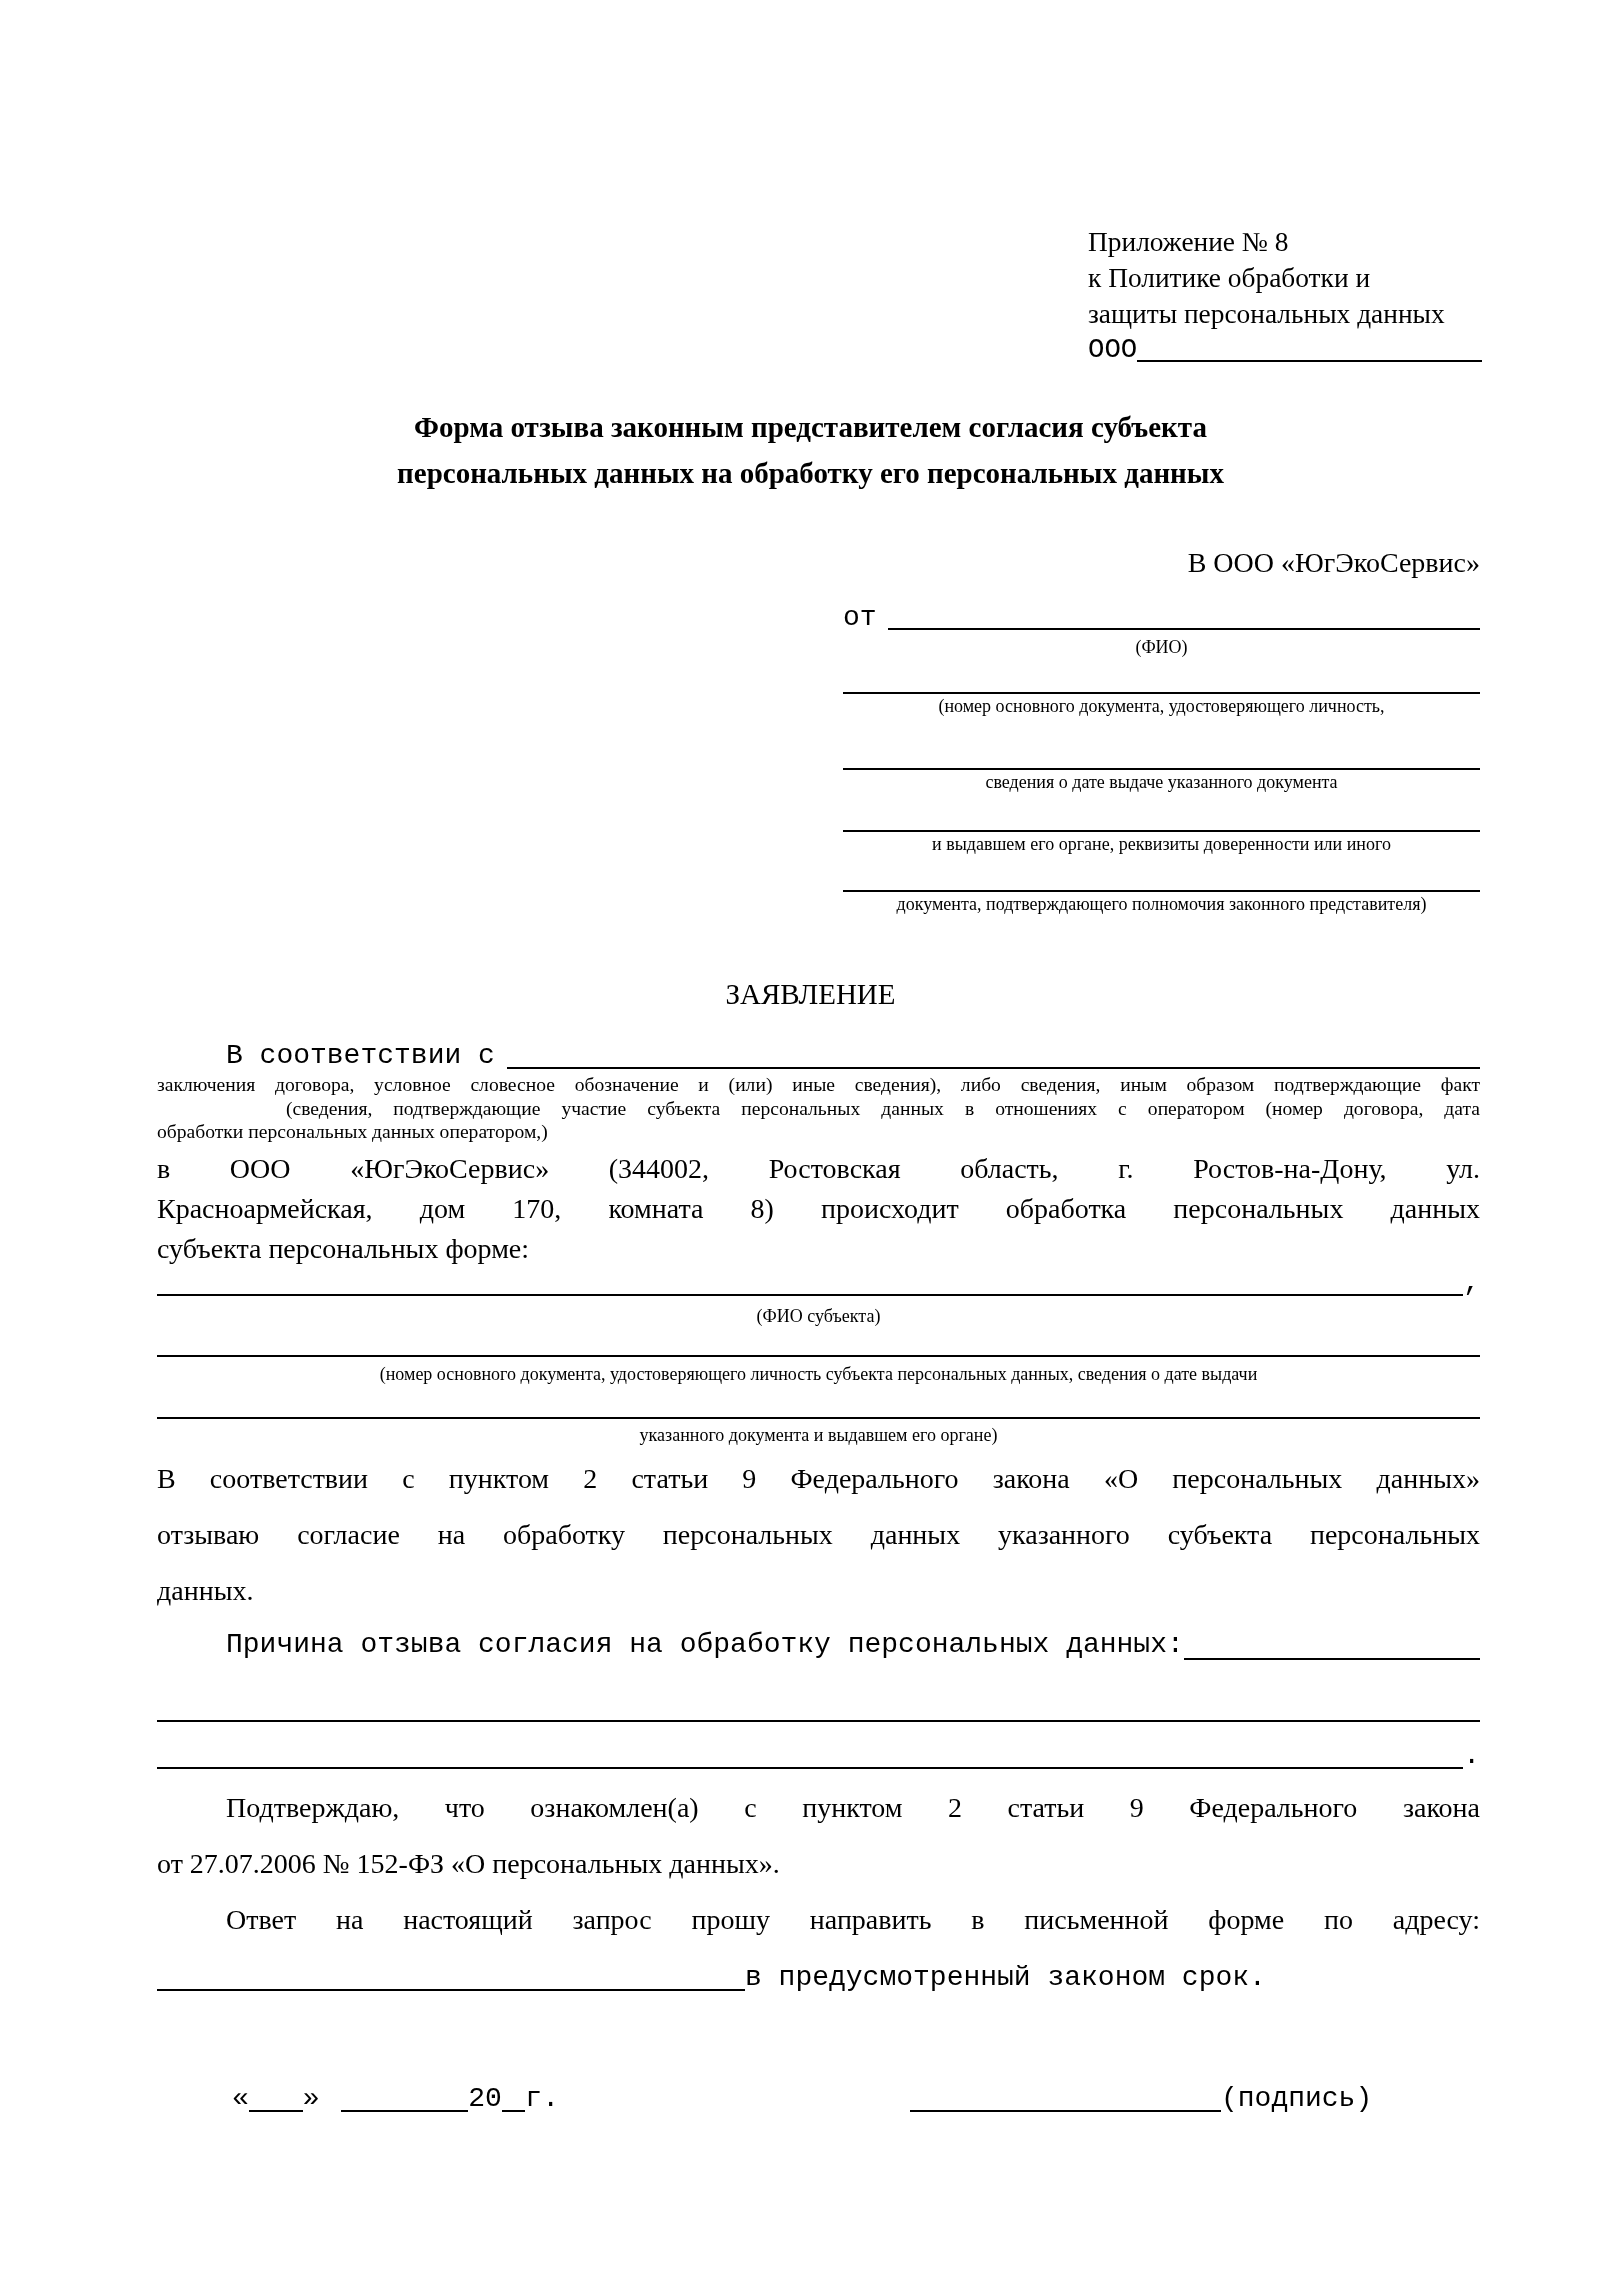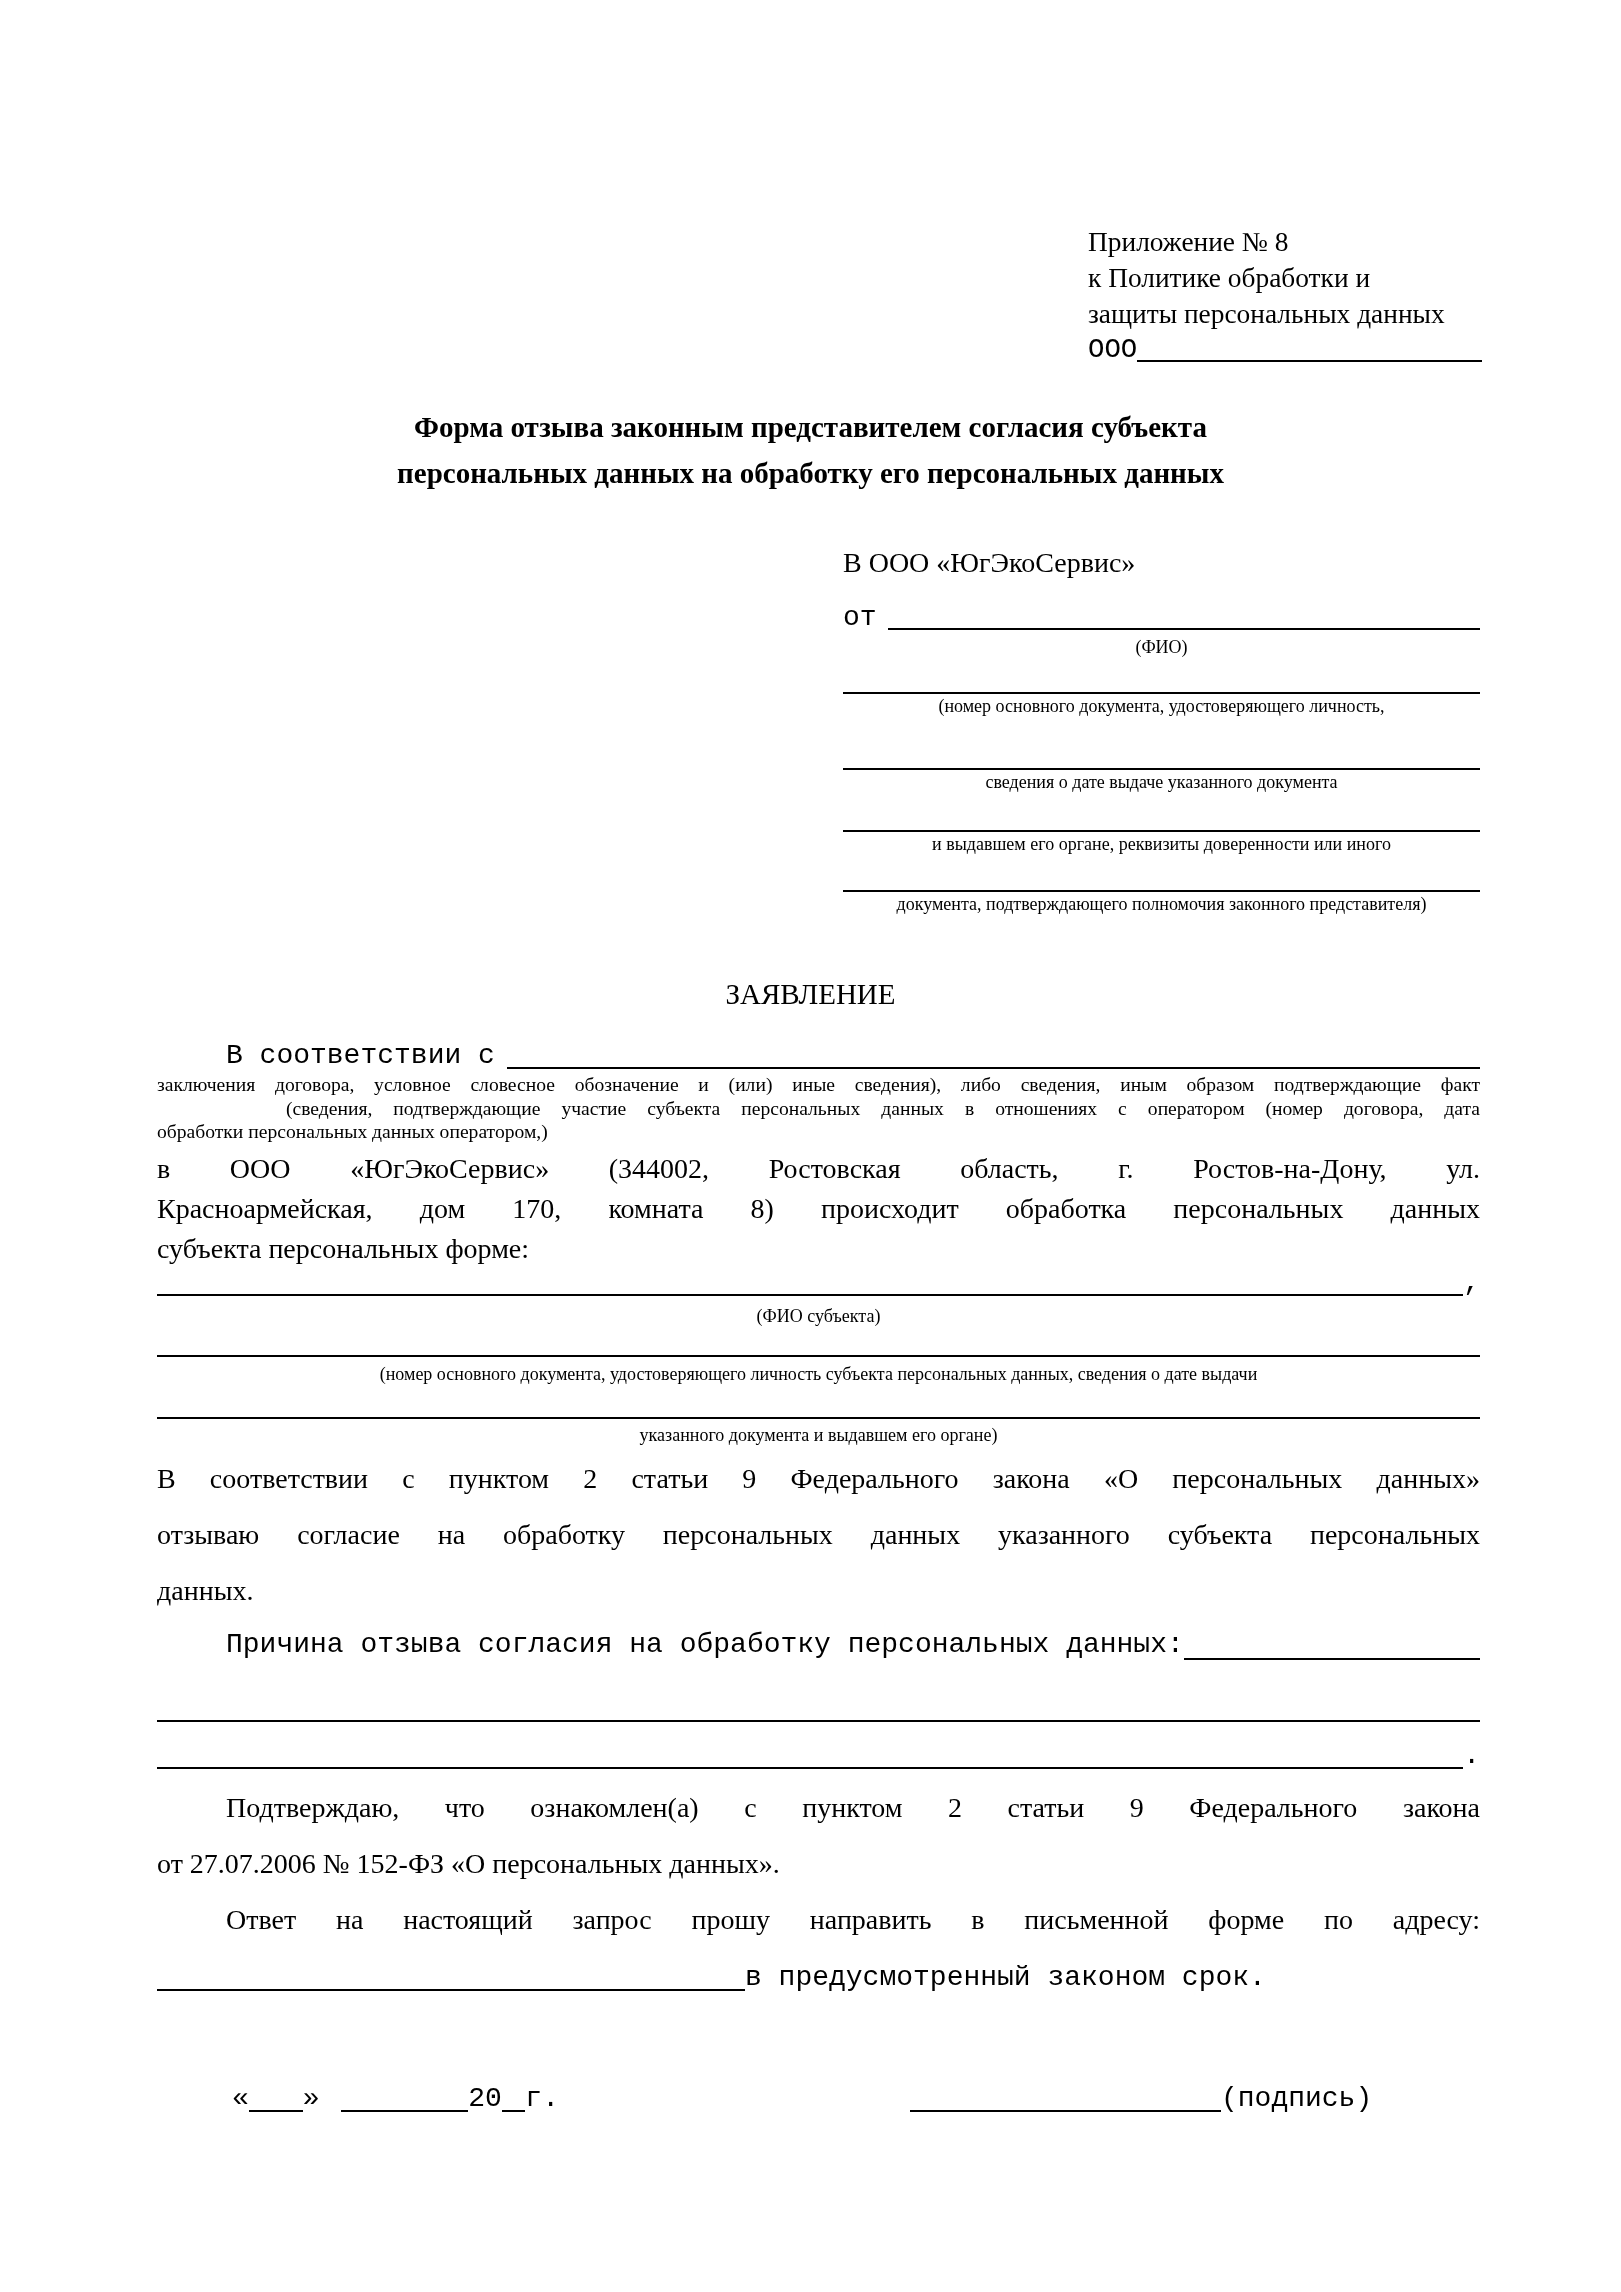--- a/index.html
+++ b/index.html
@@ -23,21 +23,21 @@
 
   
   #header-note { left: 1088px; top: 202px; width: 394px; font-size: 27.4px; line-height: 36px; margin-top: 22px; }
   #header-note .frow .fill { flex: 1; margin-bottom: 5.9px; }
 
   
   #title { left: 149px; top: 404px; width: 1323px; text-align: center; font-weight: 700; font-size: 29px; line-height: 46px; }
 
   
   #addressee { left: 843px; top: 545px; width: 637px; }
-  #addressee .addr-to { line-height: 35px; }
+  #addressee .addr-to { line-height: 35px; text-align: right; }
   #addressee .from-row { margin-top: 19.6px; line-height: 35px; }
   #addressee .from-row .label { padding-right: 11.8px; }
   #addressee .h1 { height: 32px; }
   #addressee .h2 { height: 48px; }
   #addressee .h3 { height: 35px; }
   #addressee .h4 { height: 32px; }
 
   #zayavlenie { left: 149px; top: 976px; width: 1323px; text-align: center; font-size: 29px; line-height: 37px; }
 
   #accordance { left: 157px; top: 1037px; width: 1323px; line-height: 37px; }

